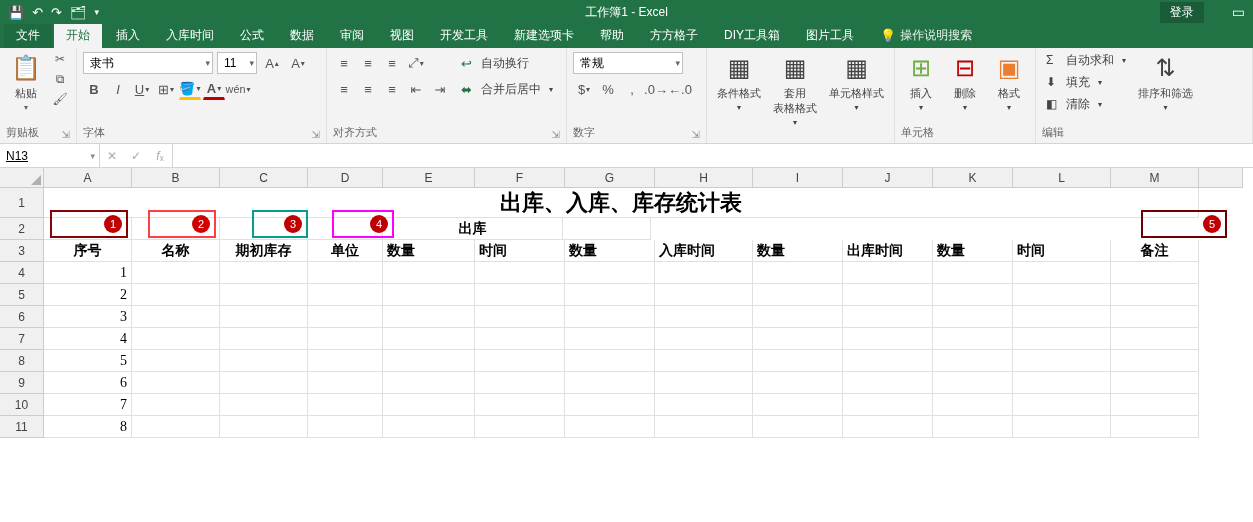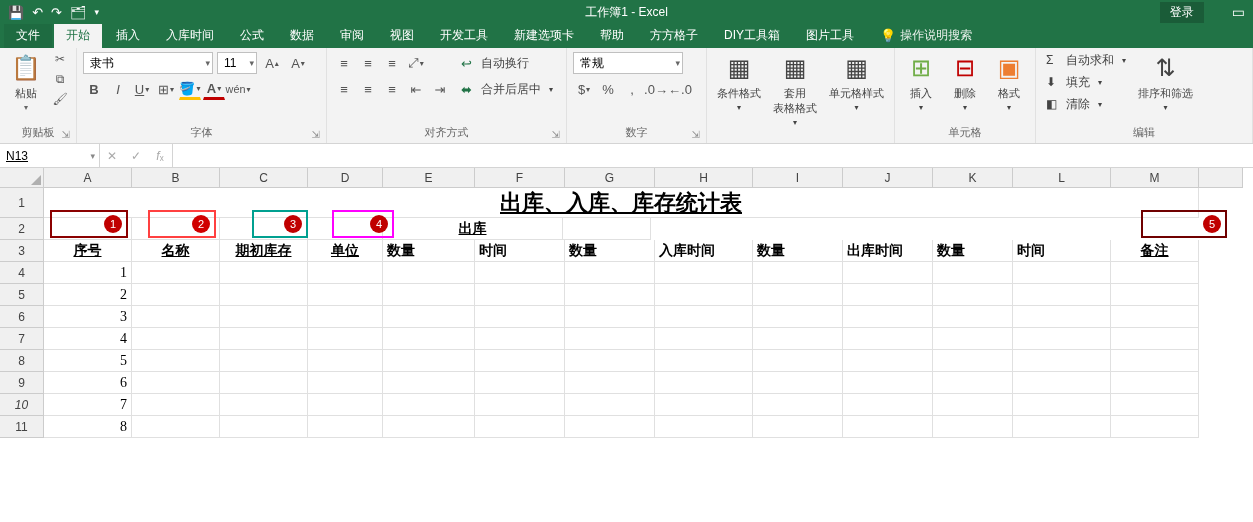--- a/index.html
+++ b/index.html
@@ -19,21 +19,21 @@
 .tabstrip .tab { color: #fff; padding: 4px 12px; font-size: 12px; cursor: pointer; }
 .tabstrip .tab.file { background: #1e6b41; }
 .tabstrip .tab.active { background: #f3f3f3; color: #217346; }
 .tabstrip .tell { display: flex; align-items: center; gap: 4px; color: #e8f0ea; }
 .tabstrip .tell .bulb { font-size: 13px; }
 
 
 .ribbon { background: #f3f3f3; border-bottom: 1px solid #d4d4d4; height: 96px; display: flex; }
 .group { border-right: 1px solid #e1e1e1; display: flex; flex-direction: column; padding: 2px 6px 0 6px; }
 .group .body { flex: 1; display: flex; align-items: flex-start; gap: 4px; }
-.group .label { text-align: center; font-size: 11px; color: #666; padding: 2px 0 3px; position: relative; }
+.group .label { font-size: 11px; color: #666; padding: 2px 0 3px; position: relative; }
 .group .label .dlg { position: absolute; right: 0; bottom: 3px; font-size: 10px; color: #888; }
 
 .bigbtn { display: flex; flex-direction: column; align-items: center; gap: 2px; padding: 2px 4px; cursor: pointer; font-size: 11px; color: #444; }
 .bigbtn .ico { width: 32px; height: 32px; display: flex; align-items: center; justify-content: center; font-size: 24px; }
 .smallcol { display: flex; flex-direction: column; gap: 2px; }
 .smallbtn { width: 20px; height: 18px; display: flex; align-items: center; justify-content: center; cursor: pointer; font-size: 12px; color: #555; }
 
 .fontbox { display: flex; flex-direction: column; gap: 4px; padding-top: 2px;}
 .fontrow { display: flex; gap: 4px; align-items: center; }
 .combo { background: #fff; border: 1px solid #c0c0c0; height: 22px; display: flex; align-items: center; padding: 0 16px 0 6px; position: relative; font-size: 12px; }
@@ -71,21 +71,21 @@
 .gridwrap { position: relative; height: 354px; overflow: hidden; }
 .selectall { position: absolute; left: 0; top: 0; width: 44px; height: 20px; background: #f0f0f0; border-right: 1px solid #ccc; border-bottom: 1px solid #ccc; z-index: 3;}
 .selectall::after{content:'';position:absolute;right:2px;bottom:2px;border:5px solid transparent;border-right-color:#b0b0b0;border-bottom-color:#b0b0b0;}
 .colheads { position: absolute; left: 44px; top: 0; right: 0; height: 20px; display: flex; z-index: 2; }
 .ch { background: #f0f0f0; border-right: 1px solid #ccc; border-bottom: 1px solid #ccc; text-align: center; font-size: 12px; color: #444; line-height: 20px; flex-shrink: 0; }
 .rowheads { position: absolute; left: 0; top: 20px; width: 44px; z-index: 2; }
 .rh { background: #f0f0f0; border-right: 1px solid #ccc; border-bottom: 1px solid #ccc; text-align: center; font-size: 12px; color: #444; }
 .cells { position: absolute; left: 44px; top: 20px; right: 0; }
 .row { display: flex; }
 .cell { border-right: 1px solid #e0e0e0; border-bottom: 1px solid #e0e0e0; font-size: 14px; font-family: "SimSun","宋体",serif; display: flex; align-items: center; padding: 0 4px; flex-shrink: 0; overflow: visible; white-space: nowrap; }
-.cell.center { justify-content: center; text-decoration: underline; }
+.cell.center { justify-content: center; }
 .cell.right { justify-content: flex-end; }
 .cell.bold { font-weight: bold; }
 .cell.title { font-size: 22px; }
 
 
 .anno { position: absolute; border: 2px solid; z-index: 5; pointer-events: none; }
 .anno .dot { position: absolute; width: 18px; height: 18px; border-radius: 50%; color: #fff; font-size: 11px; display: flex; align-items: center; justify-content: center; right: 4px; top: 50%; transform: translateY(-50%);}
 </style>
 </head>
 <body>
@@ -343,21 +343,21 @@
   <div class="rowheads" id="rowheads">
       <div class="rh" style="height: 30px; line-height: 30px;">1</div>
       <div class="rh" style="height: 22px; line-height: 22px;">2</div>
       <div class="rh" style="height: 22px; line-height: 22px;">3</div>
       <div class="rh" style="height: 22px; line-height: 22px;">4</div>
       <div class="rh" style="height: 22px; line-height: 22px;">5</div>
       <div class="rh" style="height: 22px; line-height: 22px;">6</div>
       <div class="rh" style="height: 22px; line-height: 22px;">7</div>
       <div class="rh" style="height: 22px; line-height: 22px;">8</div>
       <div class="rh" style="height: 22px; line-height: 22px;">9</div>
-      <div class="rh" style="height: 22px; line-height: 22px; font-style: italic;">10</div>
+      <div class="rh" style="height: 22px; line-height: 22px;">10</div>
       <div class="rh" style="height: 22px; line-height: 22px;">11</div>
     </div>
   <div class="cells" id="cellsarea">
       <div class="row" style="height: 30px;">
         <div class="cell center bold title" style="width: 1155px; height: 30px;">出库、入库、库存统计表</div>
       </div>
       <div class="row" style="height: 22px;">
         <div class="cell " style="width: 88px; height: 22px;"></div>
         <div class="cell " style="width: 88px; height: 22px;"></div>
         <div class="cell " style="width: 88px; height: 22px;"></div>

